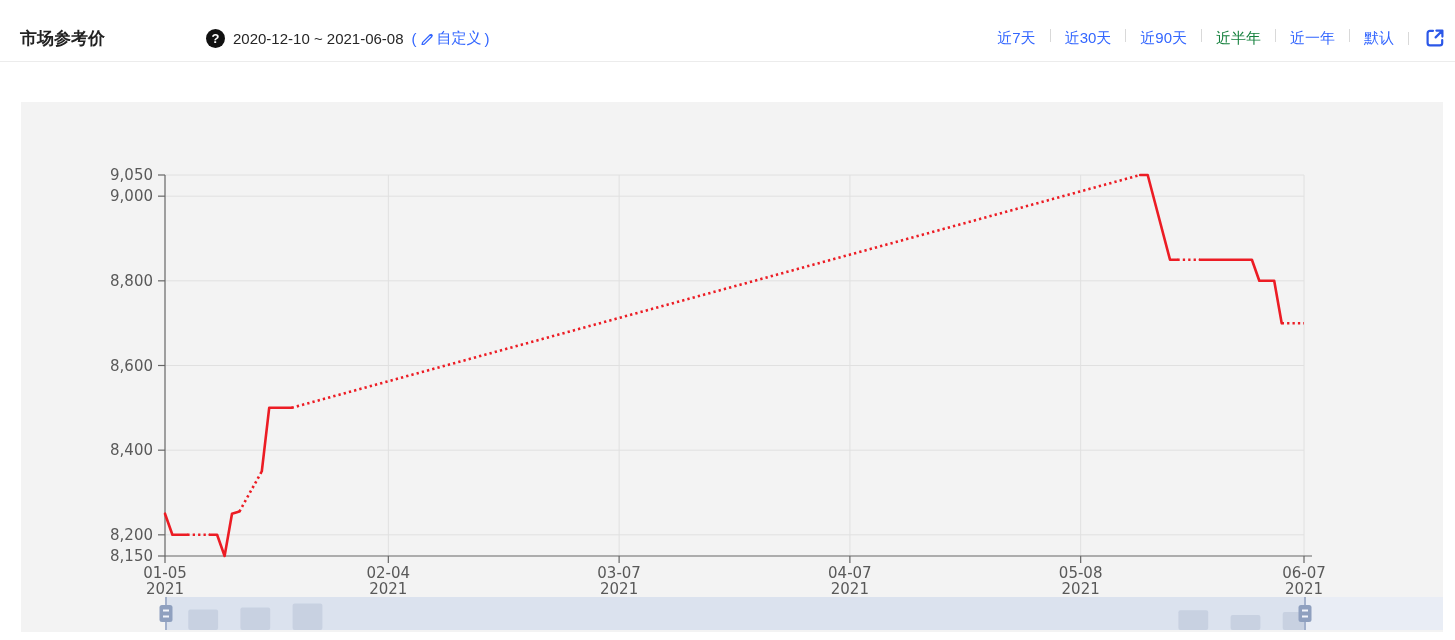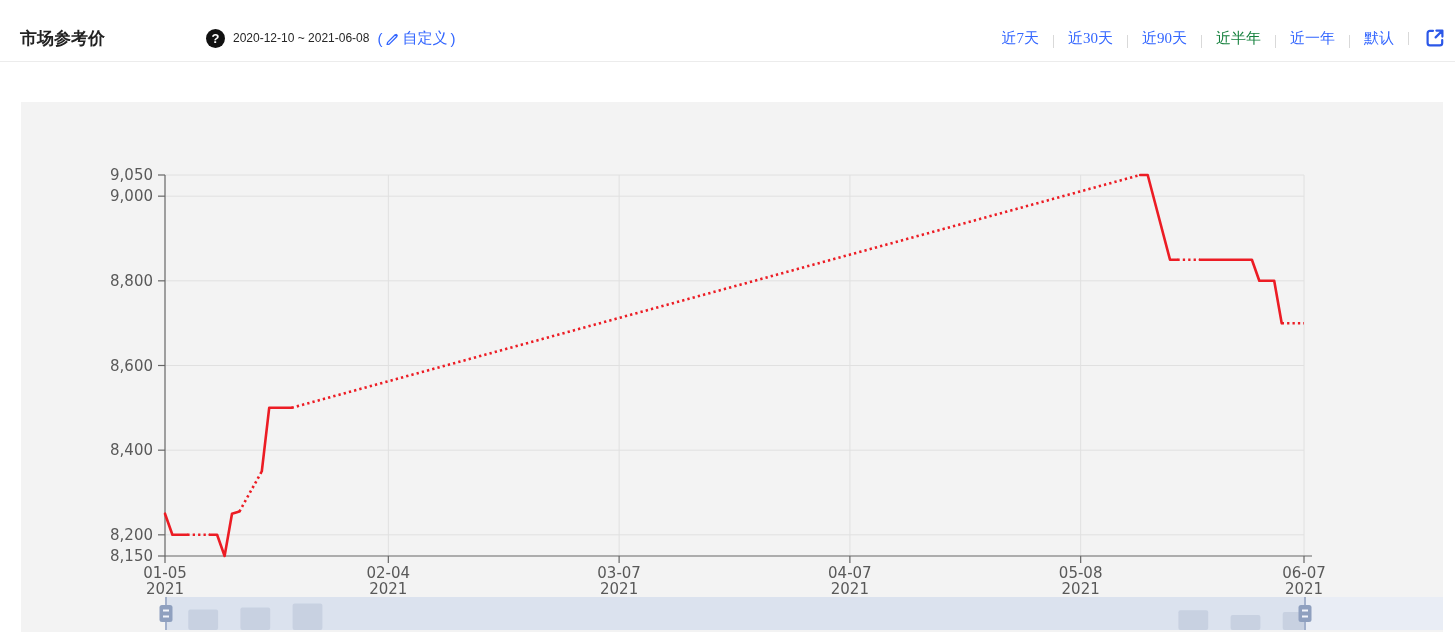--- a/index.html
+++ b/index.html
@@ -8,24 +8,24 @@
   .page { position: relative; width: 1455px; height: 640px; }
 
   
   .header { position: absolute; top: 0; left: 0; right: 0; height: 76px;
             display: flex; align-items: center; padding: 0 8px 0 20px; }
   .page-title { font-size: 17px; font-weight: bold; color: #222; width: 186px; }
   .date-group { display: flex; align-items: center; gap: 8px; }
   .help-icon { width: 19px; height: 19px; border-radius: 50%; background: #111; color: #fff;
                font-size: 13px; font-weight: bold; display: inline-flex; align-items: center;
                justify-content: center; cursor: pointer; }
-  .date-range { font-size: 12px; color: #262626; }
+  .date-range { font-size: 15px; color: #262626; }
   .custom-link { display: inline-flex; align-items: center; gap: 3px; color: #3366ff;
                  font-size: 15px; text-decoration: none; cursor: pointer; }
-  .tabs-area { margin-left: auto; display: flex; align-items: flex-end; font-family: Liberation Serif, serif; }
+  .tabs-area { margin-left: auto; display: flex; align-items: flex-start; }
   .tab { font-size: 15px; color: #3366ff; margin: 0 14px; text-decoration: none; cursor: pointer; white-space: nowrap; }
   .tab.active { color: #15803d; }
   .tab-sep { width: 1px; height: 13px; background: #d9d9d9; }
   .export-btn { margin: 0 0 0 14px; display: inline-flex; cursor: pointer; }
   .header-divider { position: absolute; top: 61px; left: 0; width: 1455px; height: 1px; background: #ececec; }
 
   
   .chart-panel { position: absolute; left: 21px; top: 102px; width: 1422px; height: 530px;
                  background: #f3f3f3; }
   #chart-svg { position: absolute; left: 0; top: 0; }

